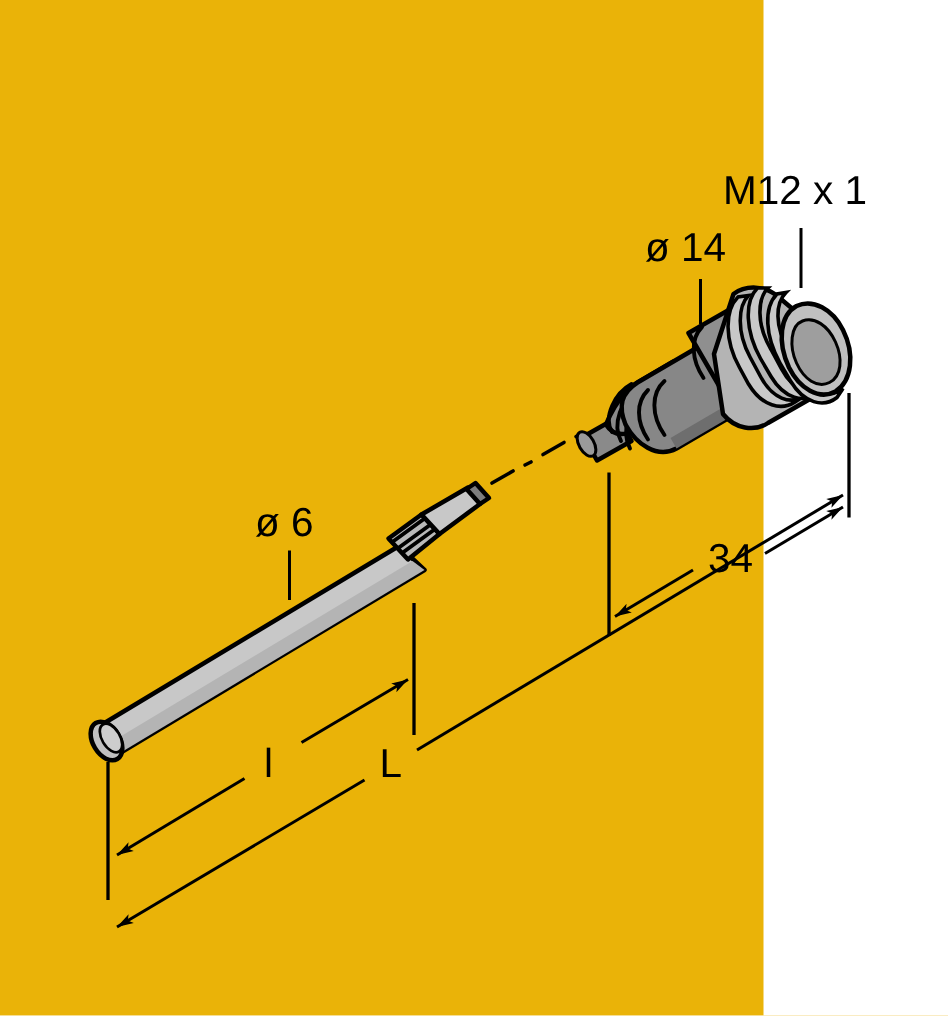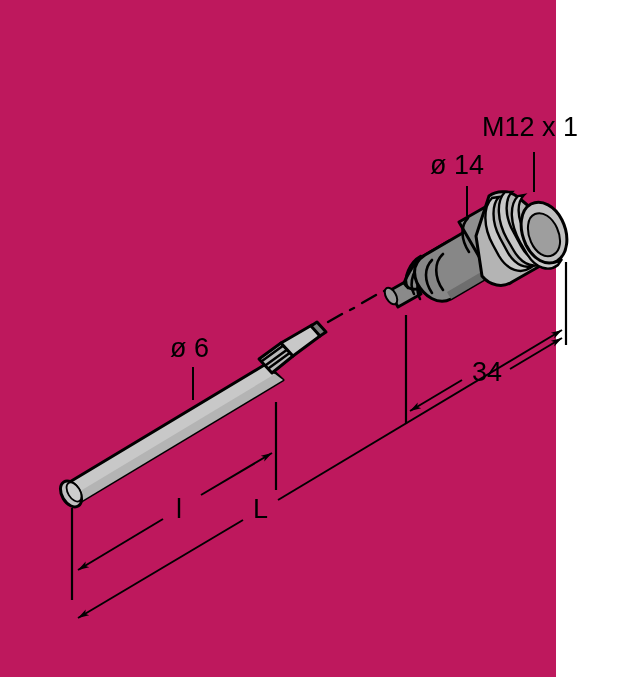--- a/index.html
+++ b/index.html
@@ -8,23 +8,23 @@
     background: #ffffff;
   }
   body {
     width: 632px;
     height: 677px;
     font-family: "Liberation Sans", sans-serif;
     overflow: hidden;
   }
   #drawing-root {
     position: relative;
-    width: 556px;
+    width: 509px;
     height: 677px;
-    background: #be185d;
+    background: #eab308;
     text-align: center;
   }
   svg.drawing-canvas {
     display: block;
     width: 632px;
     height: 677px;
   }
   .dim-text {
     font-family: "Liberation Sans", sans-serif;
     fill: #000000;

